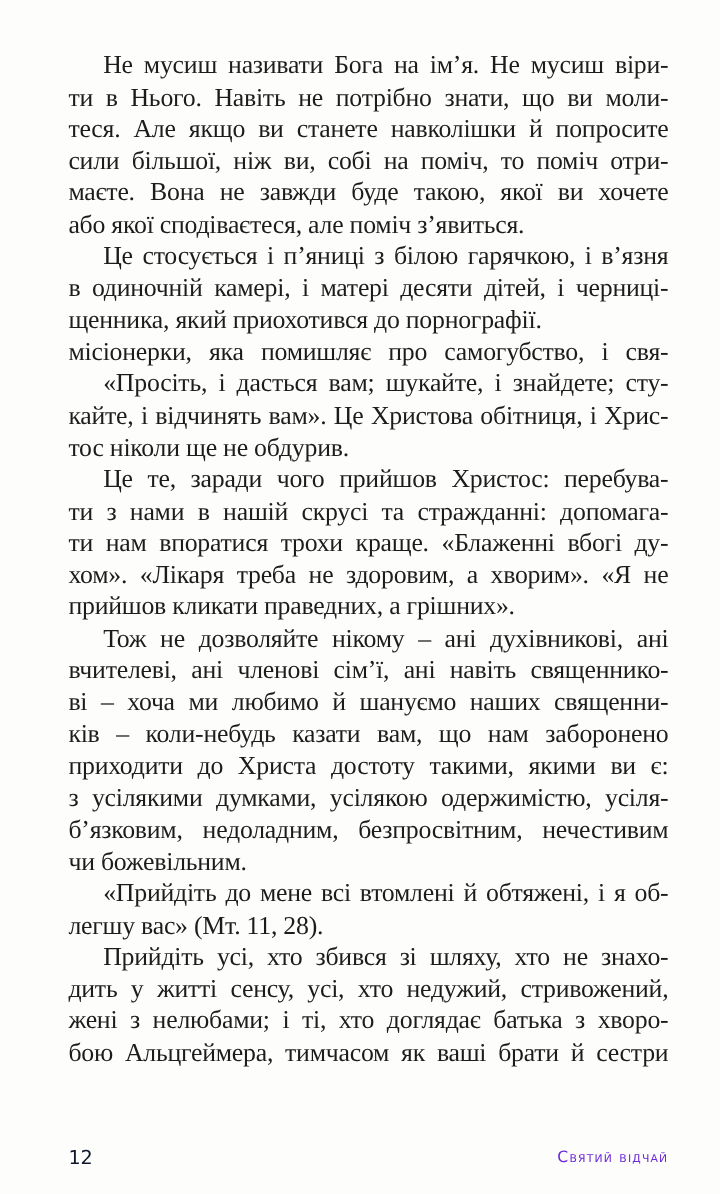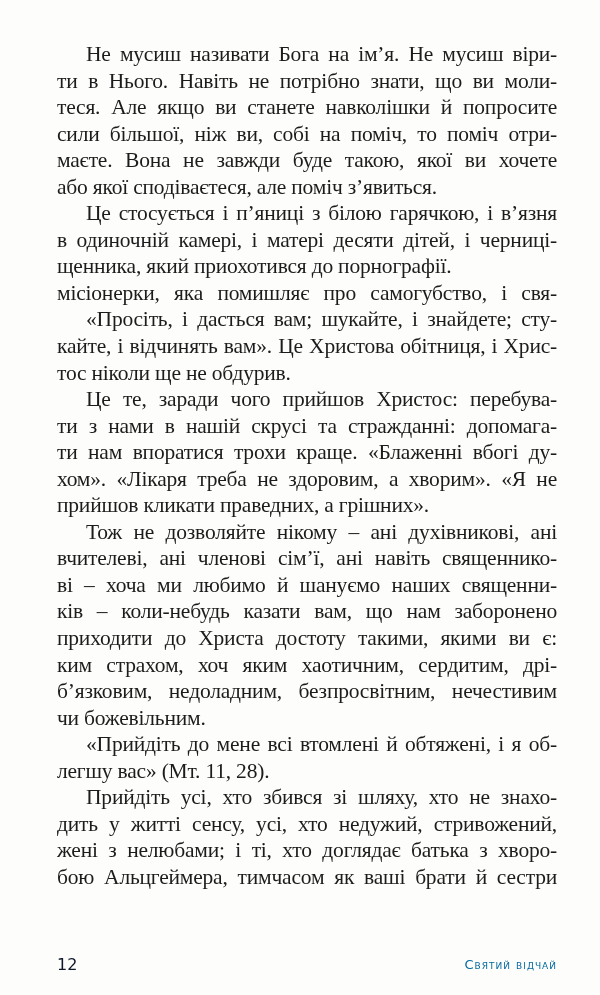--- a/index.html
+++ b/index.html
@@ -58,21 +58,21 @@
       font-size: 16px;
       color: #0f172a;
     }
     .running-title {
       position: absolute;
       right: 0;
       top: 2px;
       font-size: 13px;
       letter-spacing: 1px;
       font-variant: small-caps;
-      color: #0369a1;
+      color: #6d28d9;
     }
   </style>
 </head>
 <body>
 
 <div class="page">
   <div class="text-block">
 
     <div>
       <span class="line indent">Не мусиш називати Бога на ім’я. Не мусиш віри-</span>
@@ -103,21 +103,21 @@
       <span class="line">хом». «Лікаря треба не здоровим, а хворим». «Я не</span>
       <span class="line last">прийшов кликати праведних, а грішних».</span>
     </div>
 
     <div>
       <span class="line indent">Тож не дозволяйте нікому – ані духівникові, ані</span>
       <span class="line">вчителеві, ані членові сім’ї, ані навіть священнико-</span>
       <span class="line">ві – хоча ми любимо й шануємо наших священни-</span>
       <span class="line">ків – коли-небудь казати вам, що нам заборонено</span>
       <span class="line">приходити до Христа достоту такими, якими ви є:</span>
-      <span class="line">ким страхом, хоч яким хаотичним, сердитим, дрі-</span>
+      <span class="line">з усілякими думками, усілякою одержимістю, усіля-</span>
       <span class="line">б’язковим, недоладним, безпросвітним, нечестивим</span>
       <span class="line last">чи божевільним.</span>
     </div>
 
     <div>
       <span class="line indent">«Прийдіть до мене всі втомлені й обтяжені, і я об-</span>
       <span class="line last">легшу вас» (Мт. 11, 28).</span>
     </div>
 
     <div>

